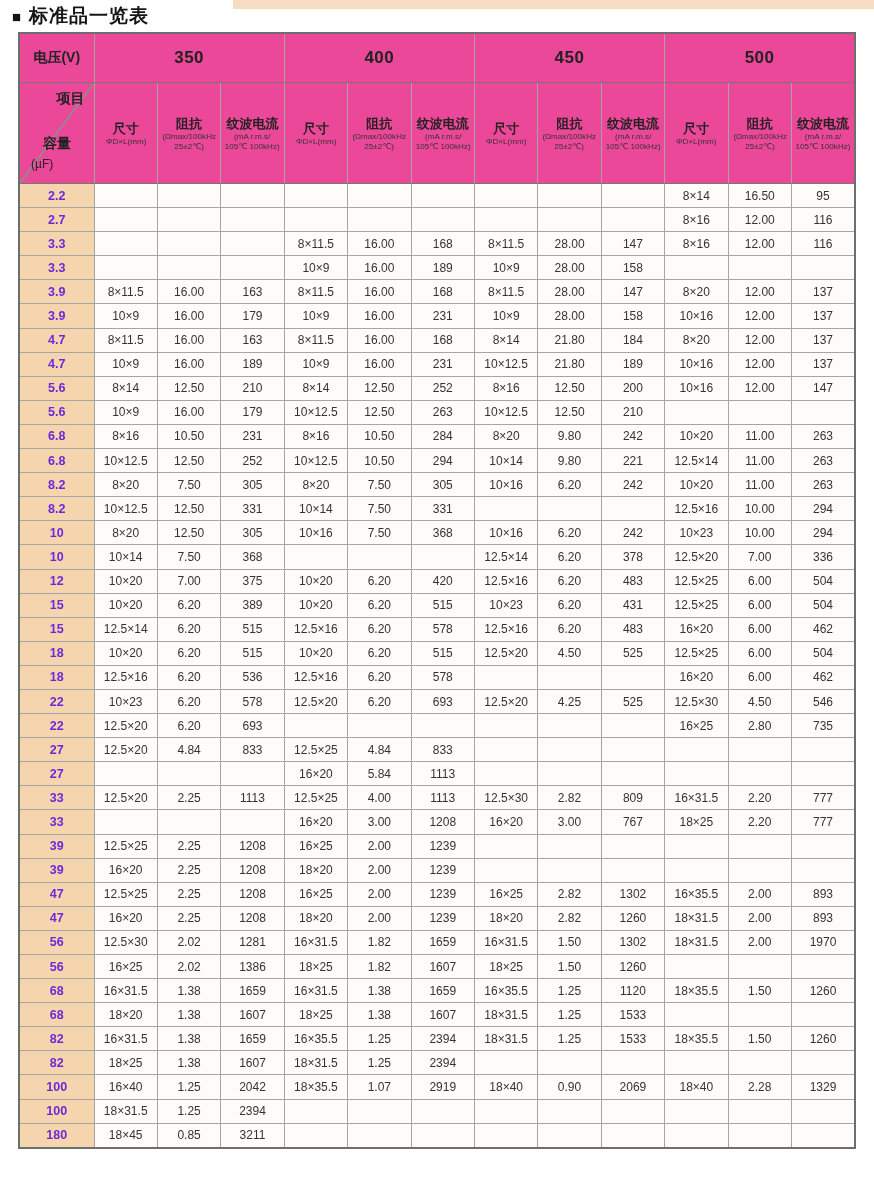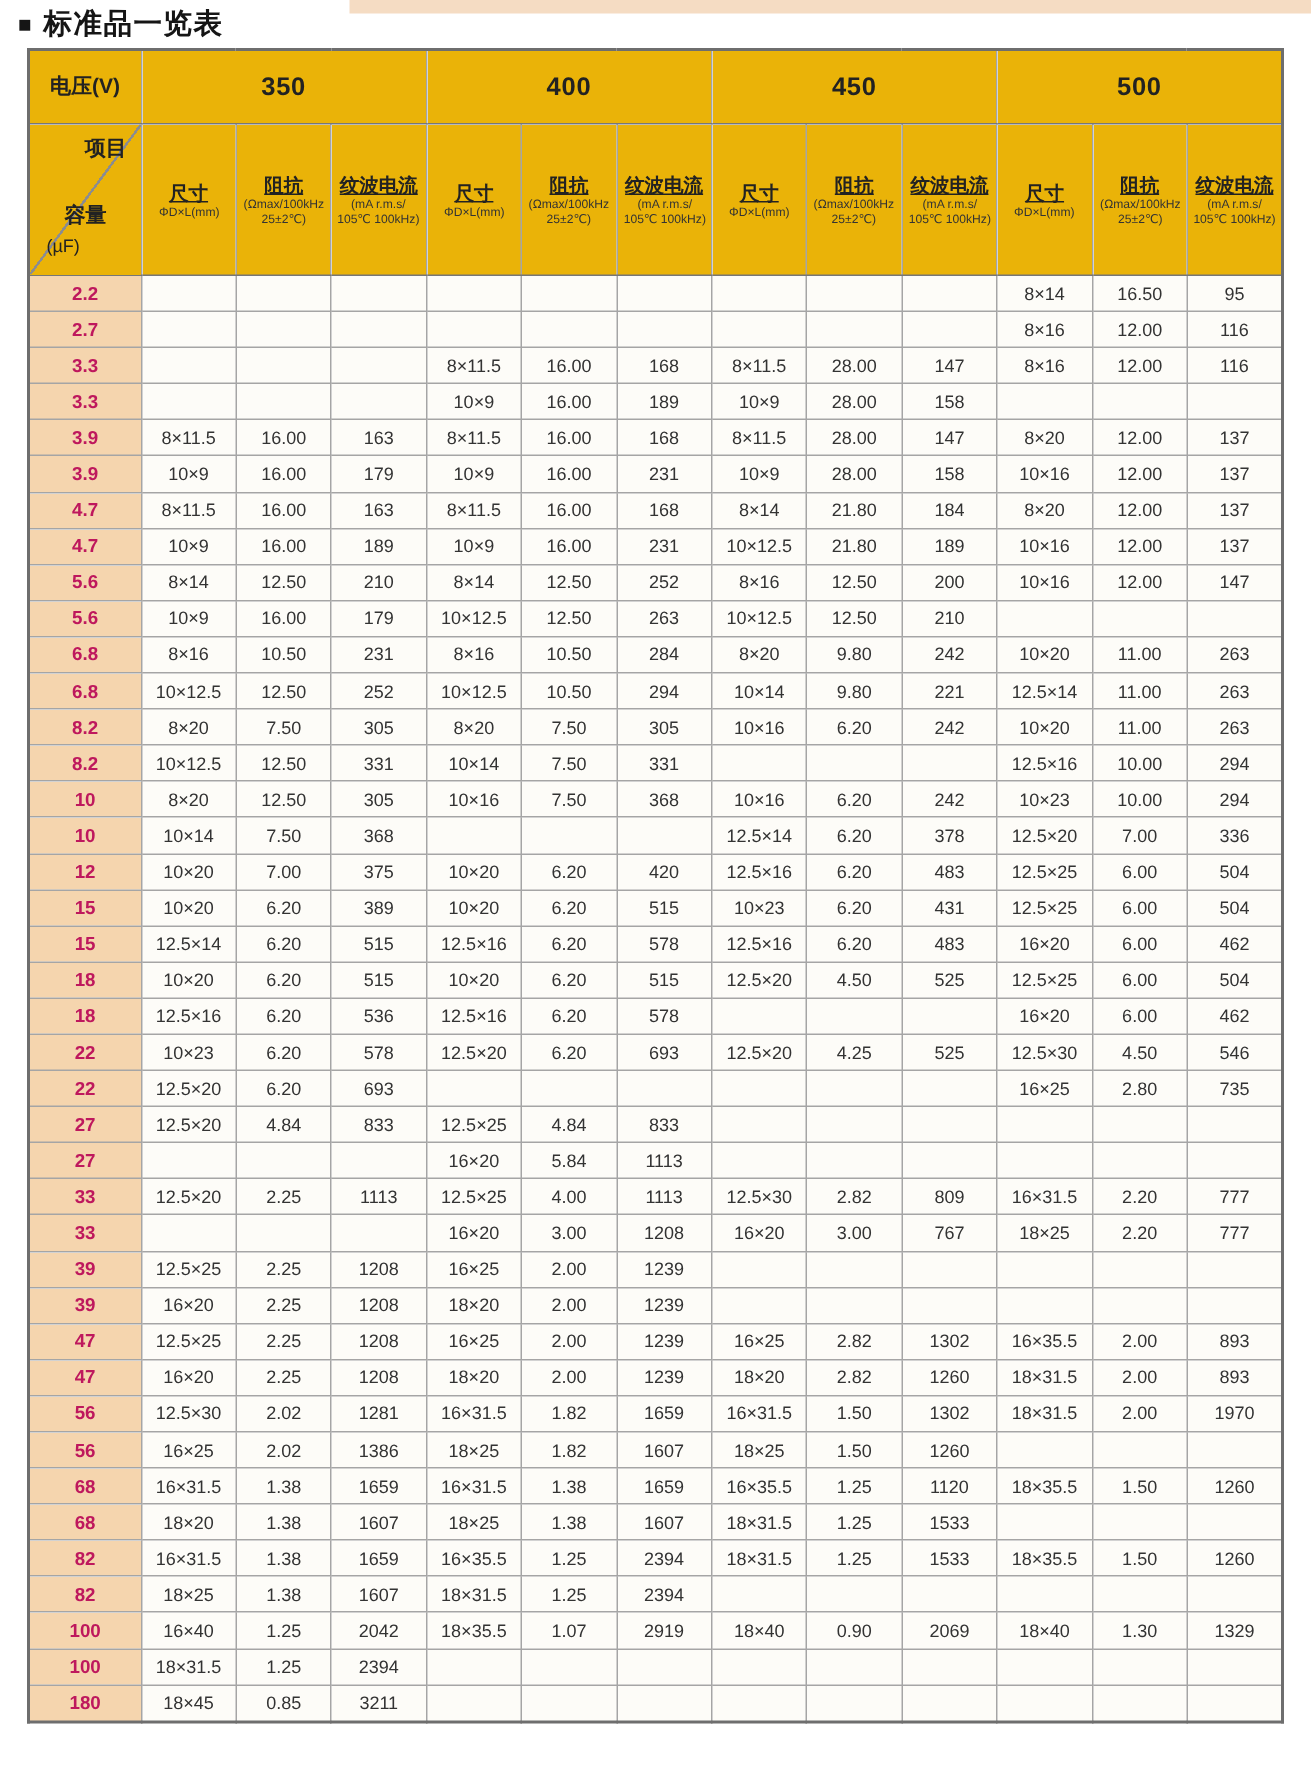--- a/index.html
+++ b/index.html
@@ -19,39 +19,39 @@
     position:absolute;left:18px;top:32px;width:838px;
     border-collapse:collapse;table-layout:fixed;
     border:2px solid #6e6e6e;
   }
   .spec-table th,.spec-table td{
     border:1px solid #a5a5a5;text-align:center;vertical-align:middle;
     padding:0;overflow:hidden;white-space:nowrap;
   }
   .grp-start{border-left:1.6px solid #777 !important;}
   
-  thead th{background:#eab308;color:#222;}
+  thead th{background:#ec4899;color:#222;}
   tr.vrow th{height:48px;border-bottom:1.6px solid #777;}
   th.voltage-cell{font-size:14px;font-weight:bold;}
   th.vnum{font-size:17px;font-weight:bold;letter-spacing:.5px;margin-top:42px;}
   tr.hrow th{height:100px;border-bottom:1.6px solid #777;}
   th.corner{position:relative;}
   th.corner .diag{
     position:absolute;inset:0;
     background:linear-gradient(to bottom right,
       transparent 49.3%, #8d8d8d 49.3%, #8d8d8d 50.7%, transparent 50.7%);
   }
   th.corner .item-label{position:absolute;top:7px;right:9px;font-size:14px;font-weight:bold;}
   th.corner .cap-label{position:absolute;bottom:30px;left:23px;font-size:14px;font-weight:bold;}
   th.corner .cap-unit{position:absolute;bottom:12px;left:11px;font-size:12px;font-weight:normal;}
-  th.subhead .sc-label{font-size:13px;font-weight:bold;line-height:15px;text-decoration:underline;}
+  th.subhead .sc-label{font-size:13px;font-weight:bold;line-height:15px;}
   th.subhead .sc-sub{font-size:8.5px;font-weight:normal;line-height:10px;color:#333;transform:scale(.95);}
   
   tbody td{height:23.1px;background:#fdfcf8;font-size:12px;color:#333;}
-  tbody td.cap-cell{background:#f5d5ae;font-weight:bold;font-size:12.5px;color:#be185d;}
+  tbody td.cap-cell{background:#f5d5ae;font-weight:bold;font-size:12.5px;color:#6d28d9;}
 </style>
 </head>
 <body>
 
 <div class="top-strip"></div>
 
 <h1 class="title">
   <span class="bullet">■</span>
   <span>标准品一览表</span>
 </h1>
@@ -706,21 +706,21 @@
         <td class="data-cell grp-start">16×40</td>
         <td class="data-cell">1.25</td>
         <td class="data-cell">2042</td>
         <td class="data-cell grp-start">18×35.5</td>
         <td class="data-cell">1.07</td>
         <td class="data-cell">2919</td>
         <td class="data-cell grp-start">18×40</td>
         <td class="data-cell">0.90</td>
         <td class="data-cell">2069</td>
         <td class="data-cell grp-start">18×40</td>
-        <td class="data-cell">1.30</td>
+        <td class="data-cell">2.28</td>
         <td class="data-cell">1329</td>
       </tr>
       <tr class="data-row">
         <td class="cap-cell">100</td>
         <td class="data-cell grp-start">18×31.5</td>
         <td class="data-cell">1.25</td>
         <td class="data-cell">2394</td>
         <td class="data-cell grp-start"></td>
         <td class="data-cell"></td>
         <td class="data-cell"></td>

